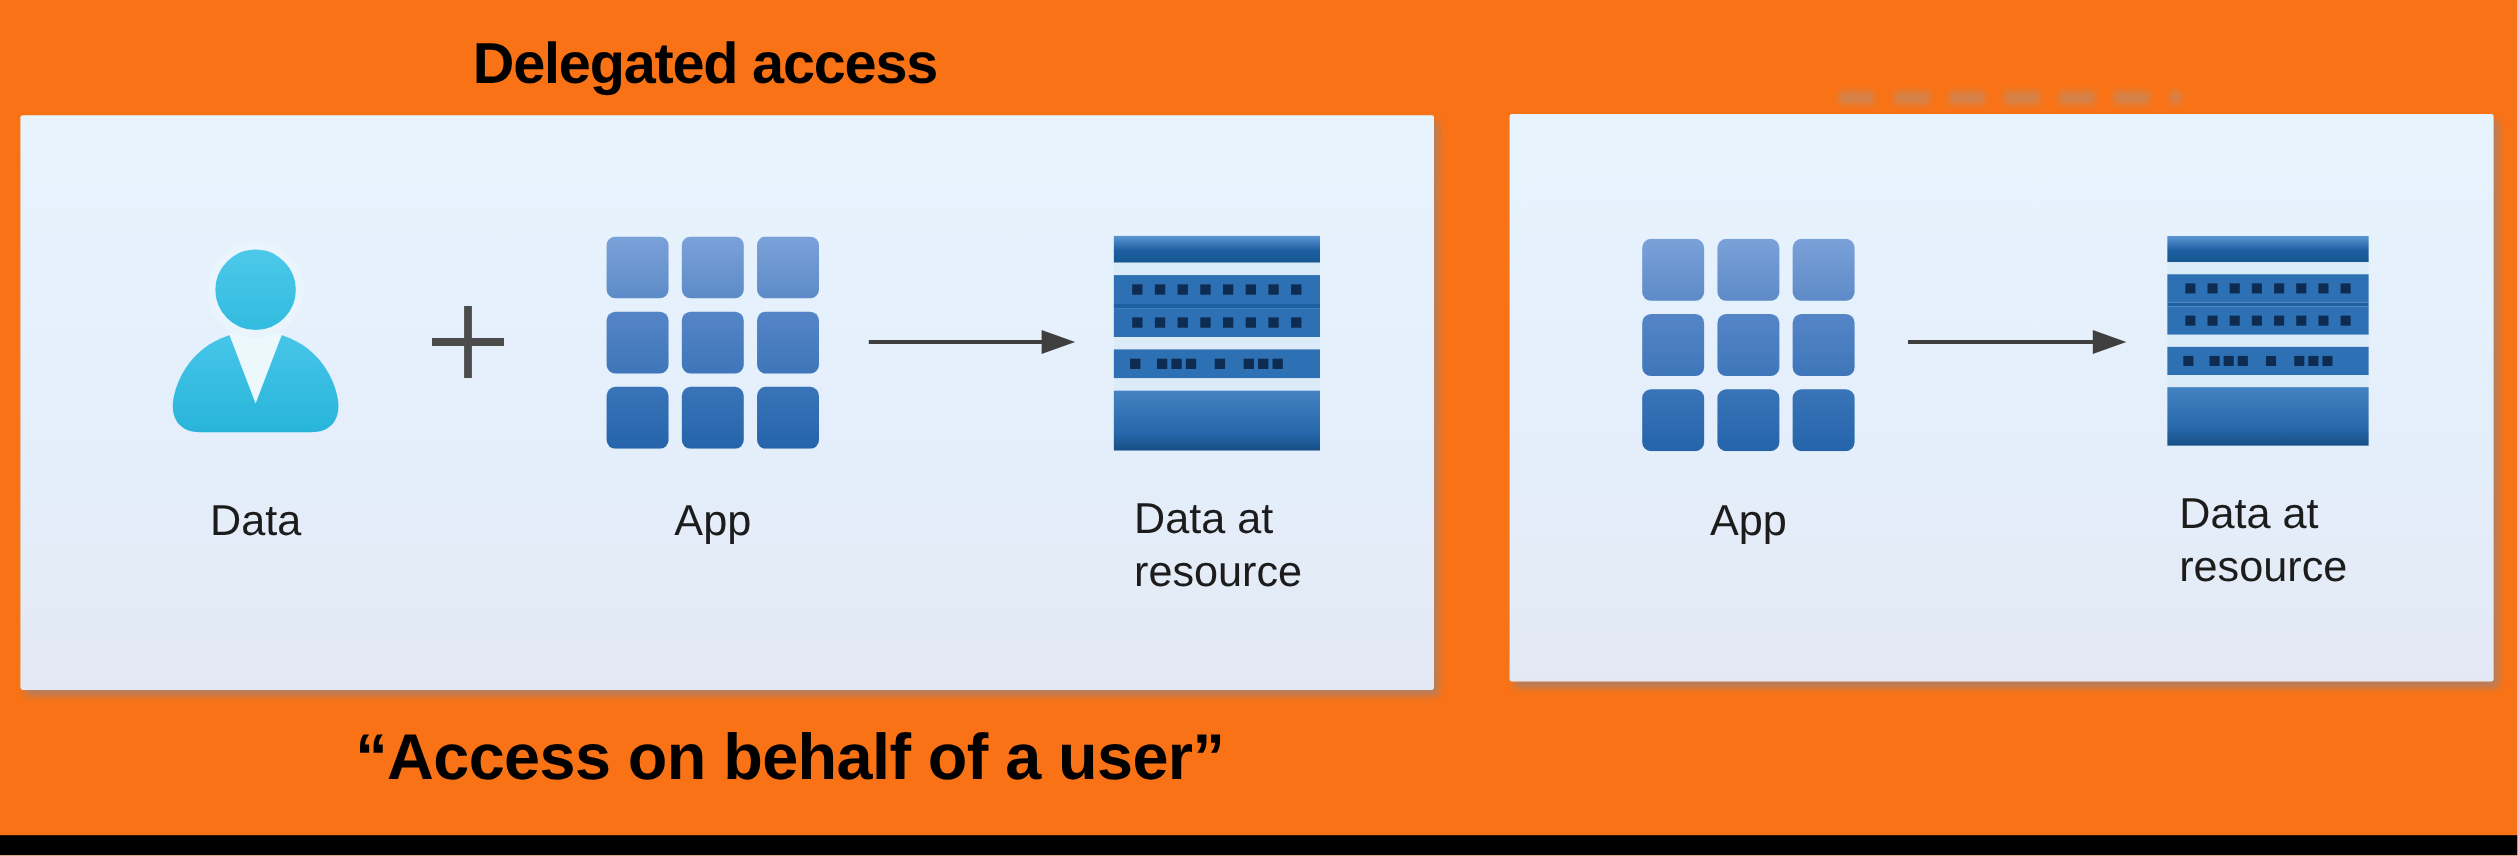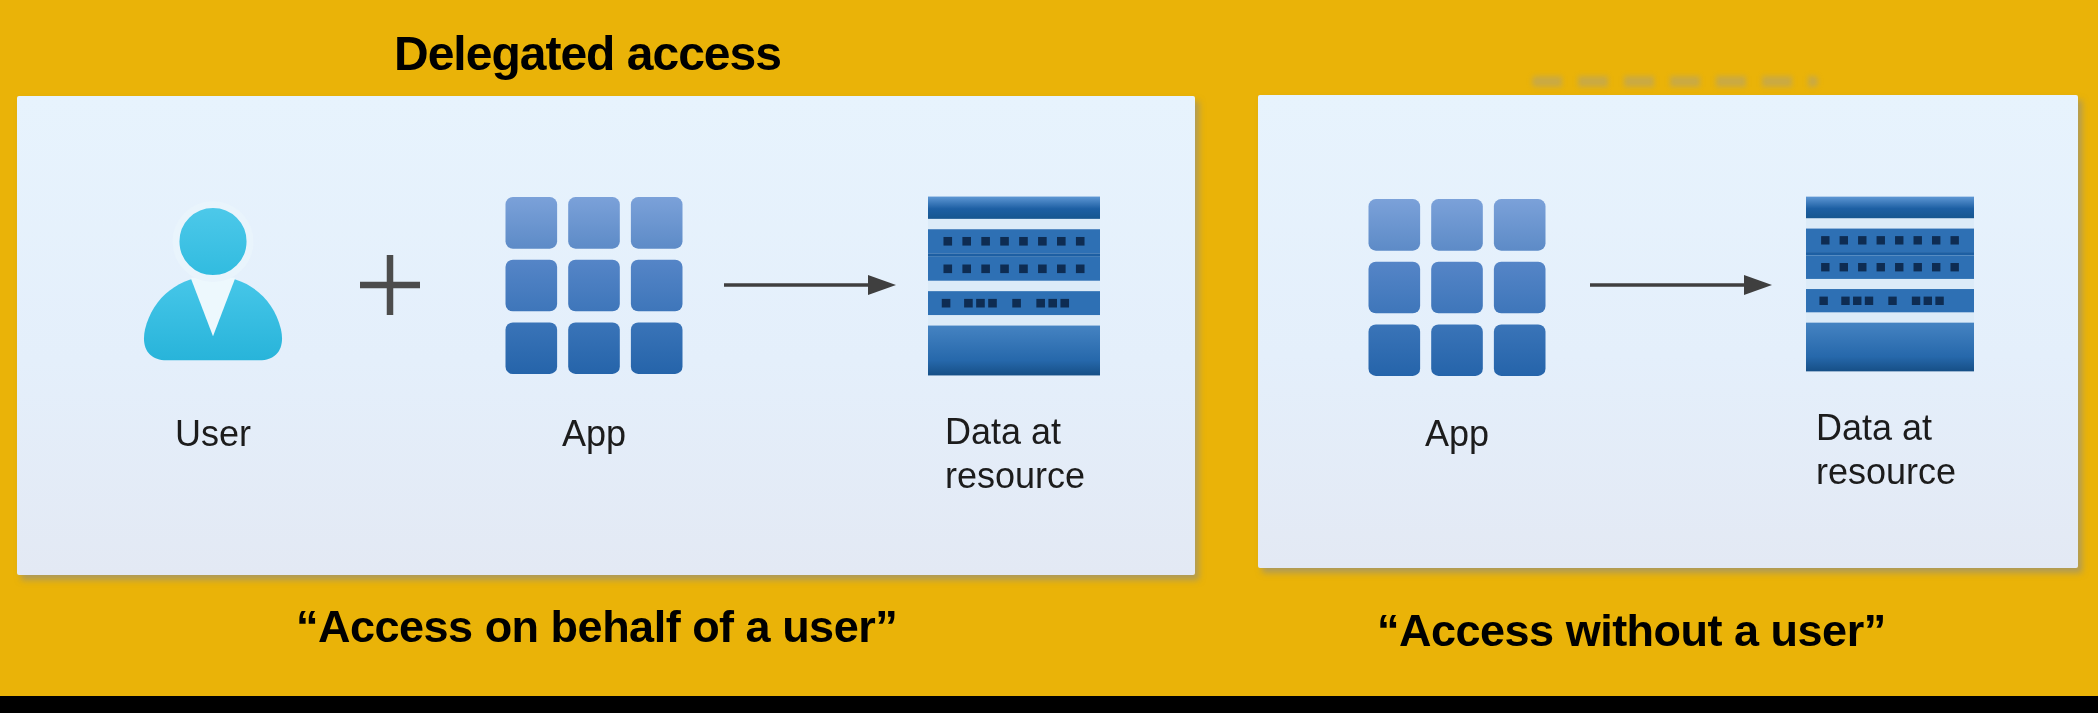--- a/index.html
+++ b/index.html
@@ -1,30 +1,30 @@
 <!DOCTYPE html>
 <html><head>
 <meta charset="utf-8">
 <style>
   html,body{margin:0;padding:0;background:#ffffff;}
   .stage{
     position:relative;
     width:2098px;height:713px;
-    background:#eab308;
+    background:#f97316;
     font-family:"Liberation Sans", sans-serif;
     overflow:hidden;
   }
   .title{
     position:absolute;
     font-size:48px;line-height:1.1;font-weight:700;
     letter-spacing:-1px;color:#000;white-space:nowrap;
   }
   .caption{
     position:absolute;
-    font-size:45px;line-height:1.1;font-weight:700;
+    font-size:54px;line-height:1.1;font-weight:700;
     letter-spacing:-0.5px;color:#000;white-space:nowrap;
   }
   .panel{
     position:absolute;
     background:linear-gradient(180deg,#e7f3fd 0%,#e4effb 55%,#e3e9f4 100%);
     border-radius:2px;
     box-shadow:4px 5px 6px rgba(125,135,155,0.55);
   }
   .icon{position:absolute;}
   .icon svg{display:block;width:100%;height:100%;}
@@ -68,21 +68,21 @@
         <linearGradient id="uh" x1="0" y1="0" x2="0" y2="1">
           <stop offset="0" stop-color="#4ec9ea"></stop>
           <stop offset="1" stop-color="#30bbdf"></stop>
         </linearGradient>
       </defs>
       <path d="M50,45 C31,45 15,57 10.5,76 C8,87 13,94 23,94 L77,94 C87,94 92,87 89.5,76 C85,57 69,45 50,45 Z" fill="url(#ub)"></path>
       <path d="M37,46 L50,80 L63,46 Z" fill="#edf8fd"></path>
       <circle cx="50" cy="25" r="21.5" fill="url(#uh)" stroke="#e9f4fc" stroke-width="4"></circle>
     </svg>
   </div>
-  <div class="label centered" style="left:127px;top:412px;width:172px;">User</div>
+  <div class="label centered" style="left:127px;top:412px;width:172px;">Data</div>
 
   <div class="icon" style="left:357px;top:252px;width:66px;height:66px;">
     <svg viewBox="0 0 66 66" aria-hidden="true">
       <path d="M33,3 V63 M3,33 H63" stroke="#4c4c4c" stroke-width="6.5" fill="none"></path>
     </svg>
   </div>
 
   <div class="icon" style="left:505px;top:197px;width:178px;height:177px;">
     <svg viewBox="0 0 96 96" aria-hidden="true">
       <defs>
@@ -239,17 +239,16 @@
           <rect x="35" y="59.5" width="5" height="5"></rect>
         <rect x="49" y="59.5" width="5" height="5"></rect>
           <rect x="63" y="59.5" width="5" height="5"></rect>
         <rect x="70" y="59.5" width="5" height="5"></rect>
           <rect x="77" y="59.5" width="5" height="5"></rect>
       </g>
     </svg>
   </div>
   <div class="label" style="left:1816px;top:406px;"><span>Data at</span><br><span>resource</span></div>
 
-  <div class="caption" style="left:1377px;top:606px;">“Access without a user”</div>
 
   <div class="bottom-bar"></div>
 
 </div>
 
 </body></html>

